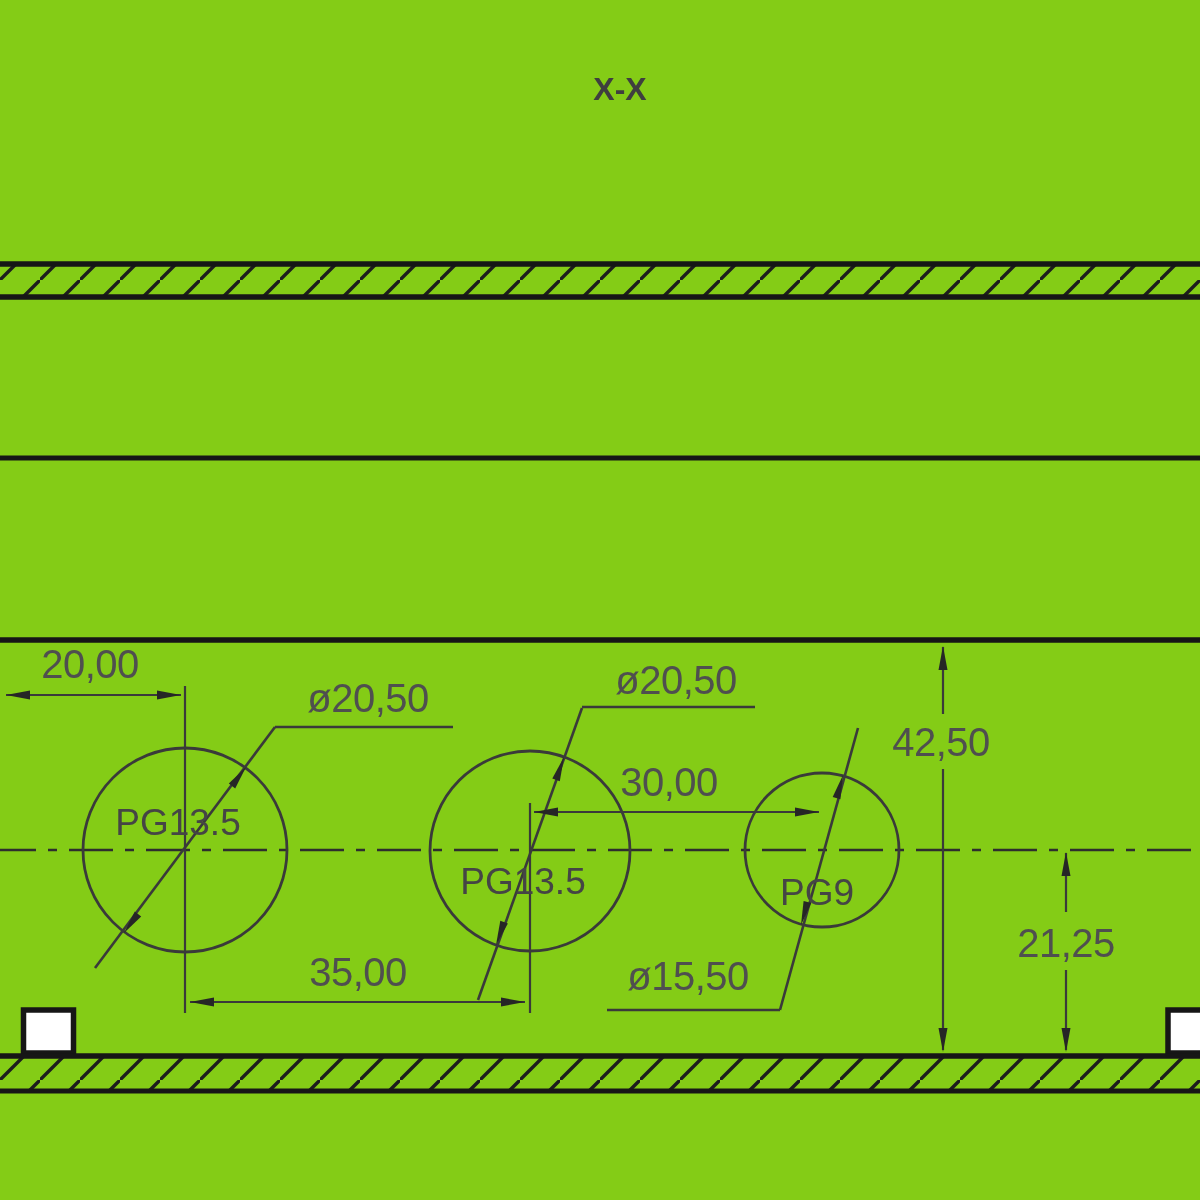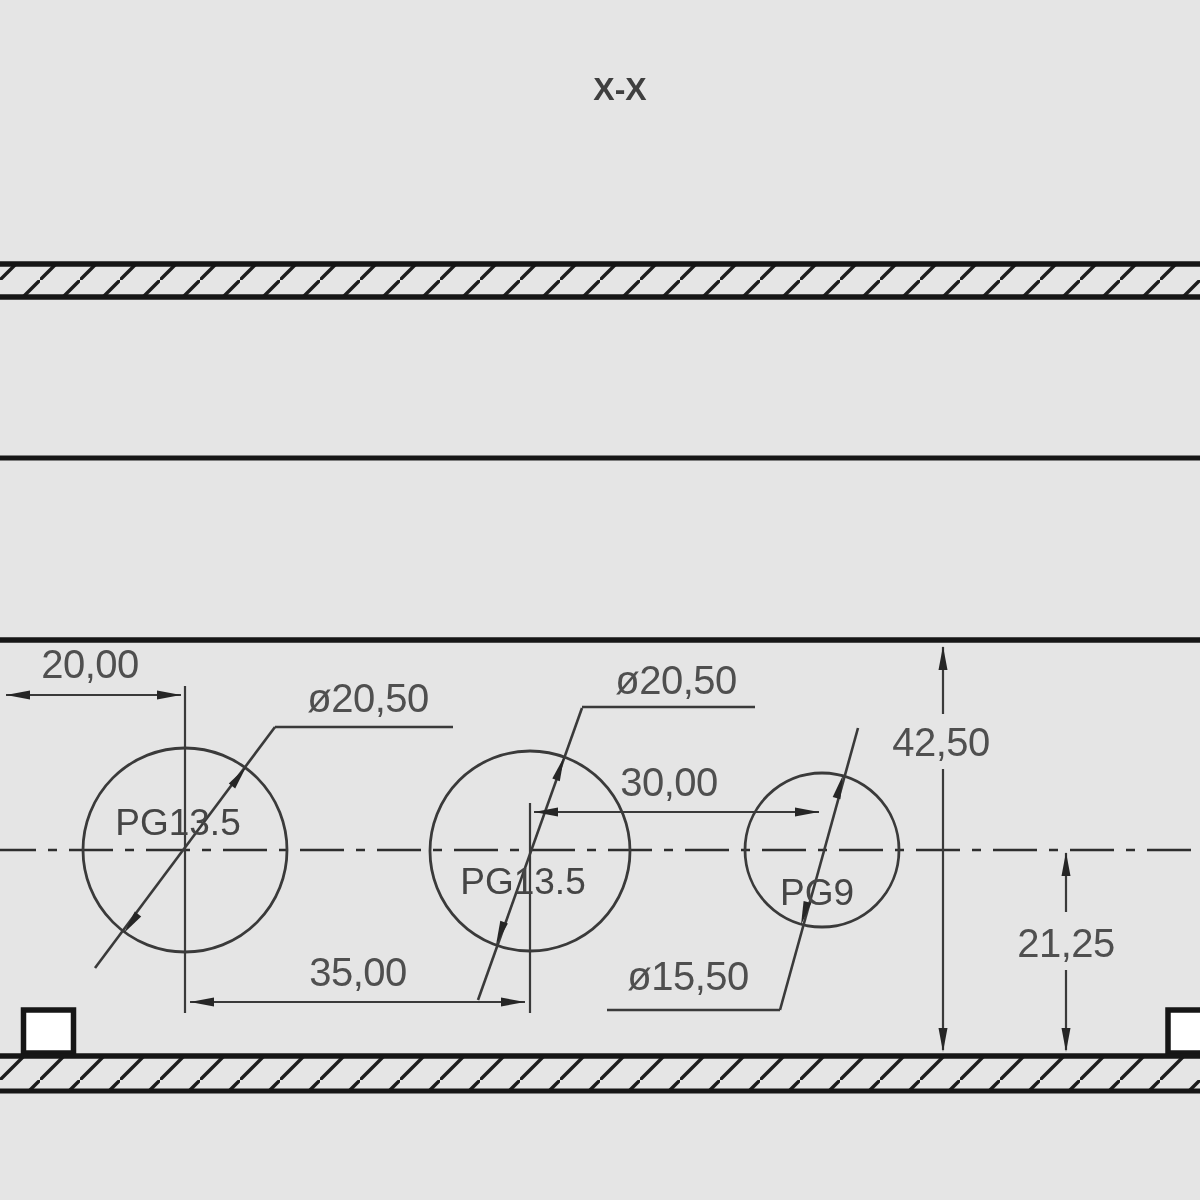--- a/index.html
+++ b/index.html
@@ -1,17 +1,17 @@
 <!DOCTYPE html>
 <html><head>
 <meta charset="utf-8">
 <style>
   html,body{margin:0;padding:0;background:#ffffff;}
   .sheet{
-    width:1200px;height:1200px;position:relative;background:#e5e5e5;
+    width:1200px;height:1200px;position:relative;background:#84cc16;
     filter: blur(0.45px);
   }
   svg{display:block}
   .thick{stroke:#161616;stroke-width:5.5;fill:none}
   .thick2{stroke:#161616;stroke-width:5;fill:none}
   .hole{stroke:#3a3a3a;stroke-width:2.8;fill:none}
   .thin{stroke:#3a3a3a;stroke-width:2.2;fill:none}
   .leader{stroke:#3a3a3a;stroke-width:2.6;fill:none}
   .centerline{stroke:#2e2e2e;stroke-width:2.7;fill:none;
     stroke-dasharray:44 12 9 12}

